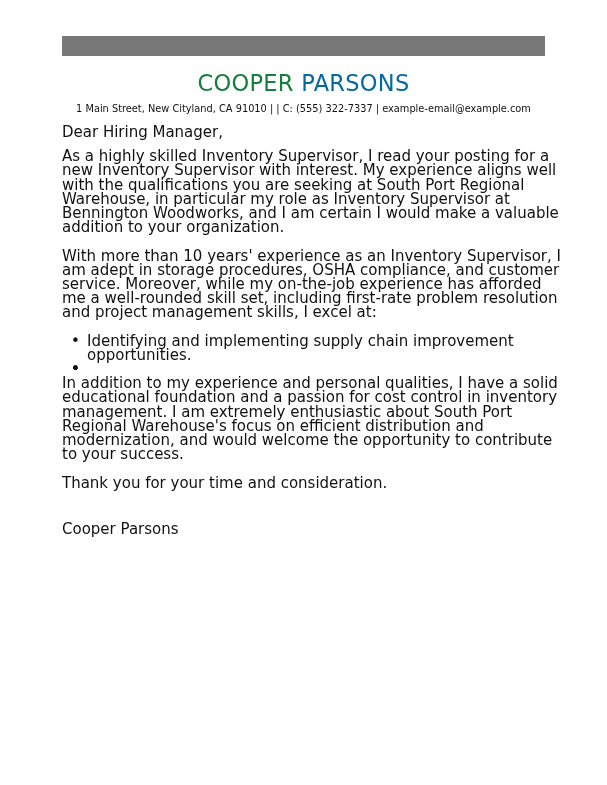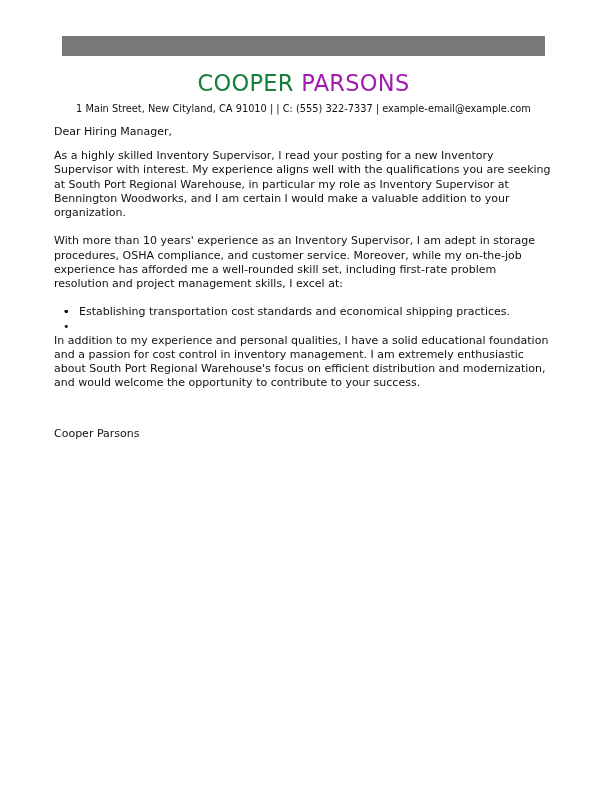--- a/index.html
+++ b/index.html
@@ -2,24 +2,24 @@
 <html><head>
   <meta charset="utf-8">
   <style>
     html, body { margin: 0; padding: 0; background: #ffffff; }
     body { width: 607px; height: 785px; position: relative; overflow: hidden;
            font-family: "DejaVu Sans", sans-serif; color: #111; }
     .bar { position: absolute; left: 62px; top: 36px; width: 483px; height: 20px; background: #787878; }
     .name { position: absolute; left: 0; width: 607px; top: 70px; text-align: center;
             font-family: "DejaVu Sans", sans-serif; font-size: 22.5px; letter-spacing: 0.3px; line-height: 26px; }
     .name .first { color: #15803d; }
-    .name .last { color: #a21caf; }
+    .name .last { color: #0369a1; }
     .contact { position: absolute; left: 0; width: 607px; top: 102px; text-align: center;
                font-size: 9.8px; color: #111; line-height: 14px; }
-    .letter { position: absolute; left: 54px; top: 125px; width: 500px; font-size: 11px; line-height: 14.2px; }
+    .letter { position: absolute; left: 62px; top: 125px; width: 500px; font-size: 15px; line-height: 14.2px; }
     .letter p { margin: 0 0 14.2px 0; }
     .letter p.tight { margin-bottom: 10px; }
     .letter ul { margin: 0 0 14px 0; padding-left: 25px; list-style: none; }
     .letter li { position: relative; padding-left: 0; }
     .letter li .bullet { position: absolute; left: -16px; top: 0; }
     .spacer-sig { height: 22px; }
   </style>
 </head>
 <body>
 
@@ -30,21 +30,22 @@
   <span class="last">PARSONS</span>
 </div>
 
 <div class="contact">1 Main Street, New Cityland, CA 91010 | | C: (555) 322-7337 | example-email@example.com</div>
 
 <div class="letter">
   <p class="tight">Dear Hiring Manager,</p>
   <p>As a highly skilled Inventory Supervisor, I read your posting for a new Inventory Supervisor with interest. My experience aligns well with the qualifications you are seeking at South Port Regional Warehouse, in particular my role as Inventory Supervisor at Bennington Woodworks, and I am certain I would make a valuable addition to your organization.</p>
   <p>With more than 10 years' experience as an Inventory Supervisor, I am adept in storage procedures, OSHA compliance, and customer service. Moreover, while my on-the-job experience has afforded me a well-rounded skill set, including first-rate problem resolution and project management skills, I excel at:</p>
   <ul>
+    <li><span class="bullet">•</span><span>Identifying and implementing supply chain improvement opportunities.</span></li>
     <li><span class="bullet">•</span></li>
     <li><span class="bullet">•</span></li>
-    <li><span class="bullet">•</span><span>Establishing transportation cost standards and economical shipping practices.</span></li>
     <li><span class="bullet">•</span></li>
   </ul>
   <p>In addition to my experience and personal qualities, I have a solid educational foundation and a passion for cost control in inventory management. I am extremely enthusiastic about South Port Regional Warehouse's focus on efficient distribution and modernization, and would welcome the opportunity to contribute to your success.</p>
+  <p class="tight">Thank you for your time and consideration.</p>
   <div class="spacer-sig"></div>
   <p>Cooper Parsons</p>
 </div>
 
 </body></html>

